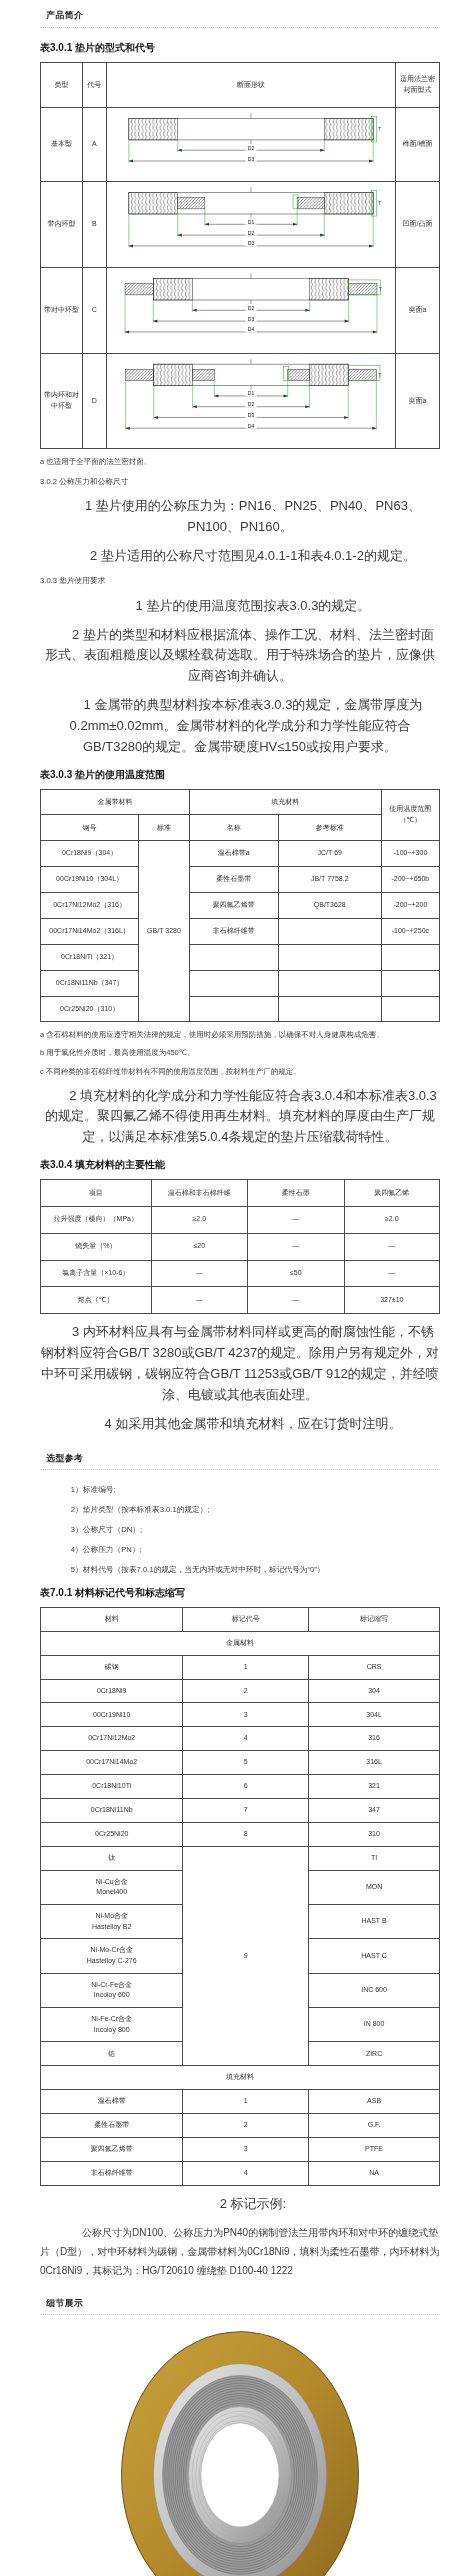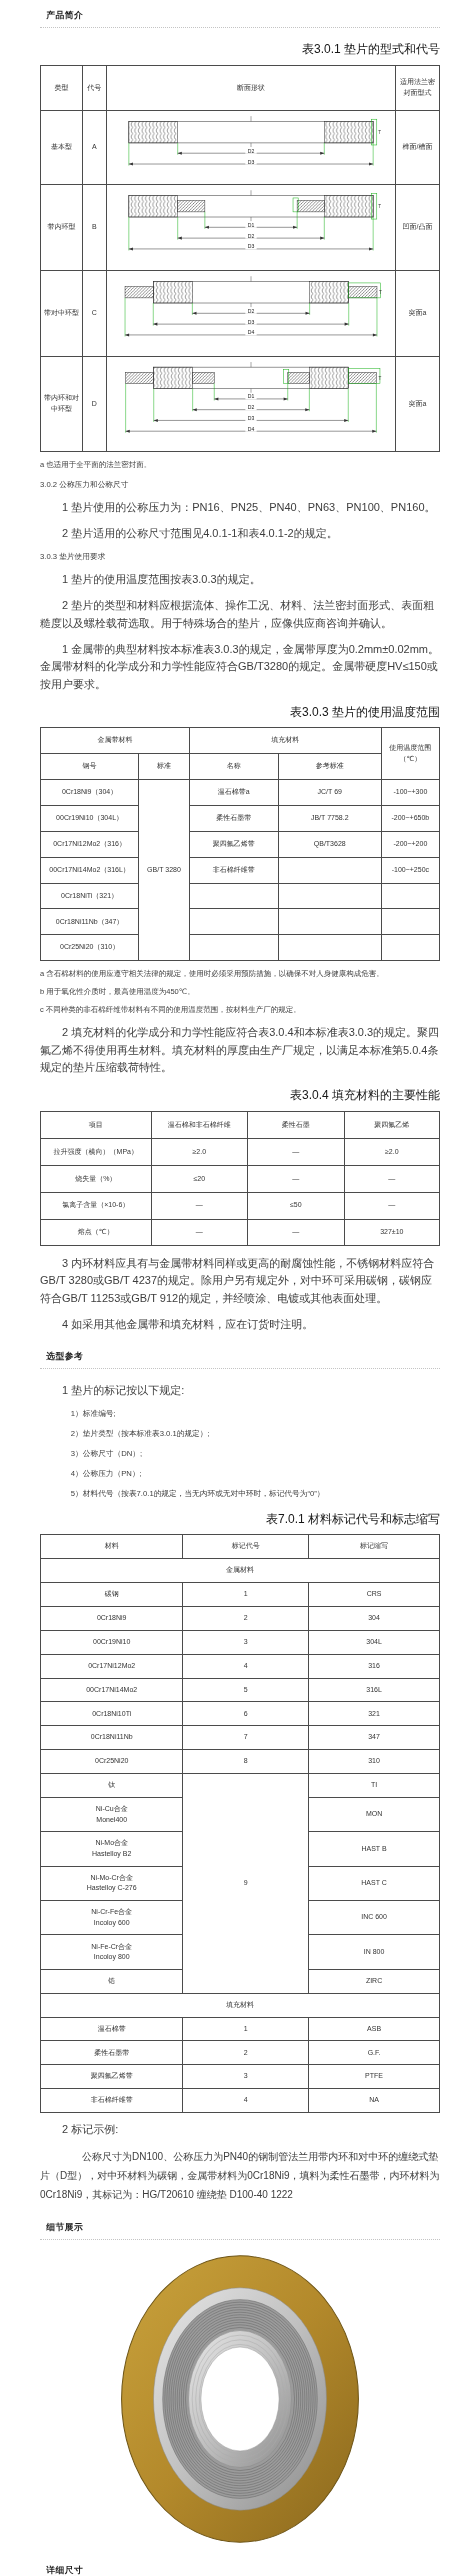--- a/index.html
+++ b/index.html
@@ -10,26 +10,26 @@
     color:#3f3f3f;
   }
   .page { width:475px; padding:10.3px 35px 20.6px 40px; }
 
   .sec { margin-top:18px; }
   .sec:first-child { margin-top:0; }
   .sec-title { font-size:8.8px; font-weight:bold; color:#1c1c1c; padding-left:6.2px; margin-bottom:4.6px; letter-spacing:0.5px;}
   .dotline { border-top:1px dotted #c4c4c4; height:0; margin-bottom:13.4px; }
 
   p.clause { font-size:7.7px; line-height:1.6; margin:8.2px 0; color:#3d3d3d; }
-  p.sub    { font-size:11px; line-height:1.6; margin:8.2px 0; text-indent:2em; color:#3d3d3d;}
+  p.sub    { font-size:13px; line-height:1.6; margin:8.2px 0; text-indent:2em; color:#3d3d3d;text-align:center;}
   p.listitem { font-size:7.7px; line-height:1.6; margin:7.7px 0; margin-left:4em; color:#3d3d3d;}
   p.note { font-size:7.5px; line-height:1.55; margin:6.7px 0; color:#3d3d3d;}
   p.example { font-size:10px; line-height:1.9; margin:8.2px 0; text-indent:4.2em; color:#3d3d3d;}
 
-  .tbl-title { text-align:right; font-weight:normal; font-size:12px; color:#161616; margin:10.3px 0 6.7px; }
+  .tbl-title { text-align:left; font-weight:bold; font-size:10px; color:#161616; margin:10.3px 0 6.7px; }
   table.grid { width:100%; border-collapse:collapse; table-layout:fixed; }
   table.grid th, table.grid td {
     border:0.5px solid #4b4b4b; text-align:center; vertical-align:middle;
     font-size:7px; font-weight:normal; color:#333; padding:5.7px 2.1px; line-height:1.5;
     word-wrap:break-word; overflow-wrap:break-word;
   }
   table.grid td.pre { white-space:pre-line; }
   #t301 th { padding:11.3px 2.1px; }
   #t301 td { padding:4.1px 1.5px; }
   #t303 td, #t303 th { padding:7.2px 2.1px; }
@@ -354,21 +354,20 @@
       </table>
 
     <p class="sub">3  内环材料应具有与金属带材料同样或更高的耐腐蚀性能，不锈钢材料应符合GB/T 3280或GB/T 4237的规定。除用户另有规定外，对中环可采用碳钢，碳钢应符合GB/T 11253或GB/T 912的规定，并经喷涂、电镀或其他表面处理。</p>
     <p class="sub">4  如采用其他金属带和填充材料，应在订货时注明。</p>
   </div>
 
   <div class="sec">
     <div class="sec-title">选型参考</div>
     <div class="dotline"></div>
 
-    <p class="sub">1  垫片的标记按以下规定:</p>
     <p class="listitem">1）标准编号;</p>
     <p class="listitem">2）垫片类型（按本标准表3.0.1的规定）;</p>
     <p class="listitem">3）公称尺寸（DN）;</p>
     <p class="listitem">4）公称压力（PN）;</p>
     <p class="listitem">5）材料代号（按表7.0.1的规定，当无内环或无对中环时，标记代号为“0”）</p>
 
     <div class="tbl-title">表7.0.1  材料标记代号和标志缩写</div>
     <table class="grid" id="t701">
       <colgroup>
           <col style="width:35.7%">

